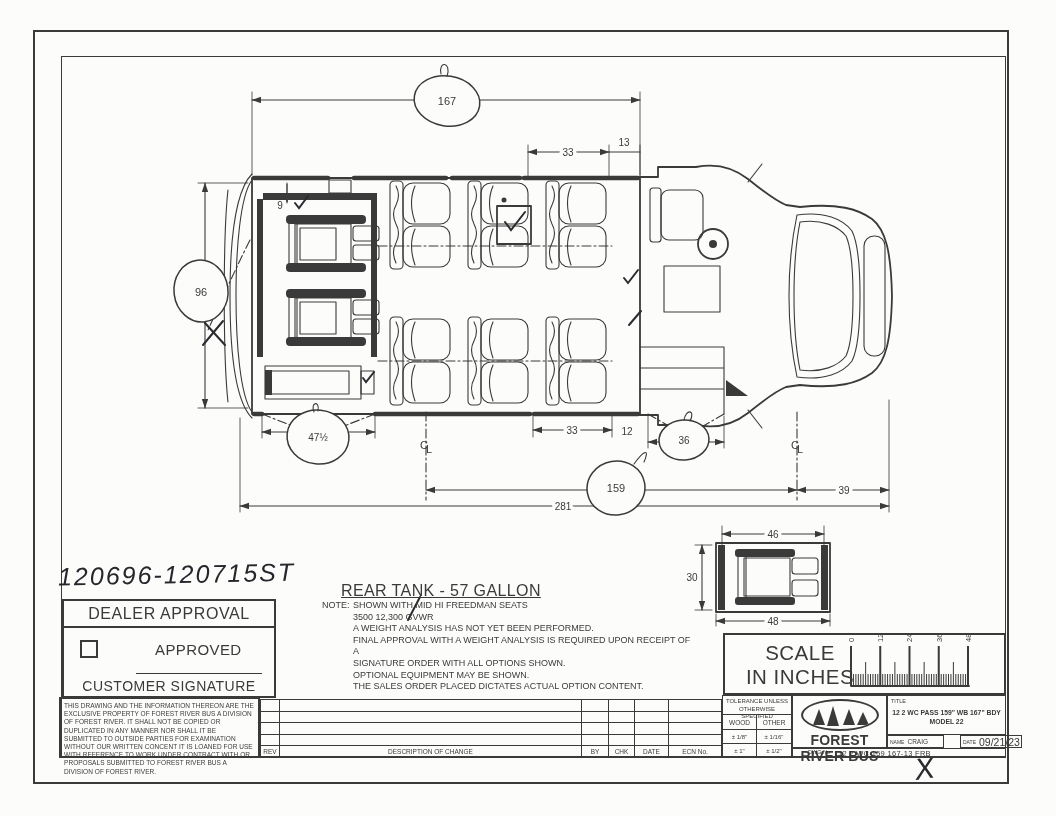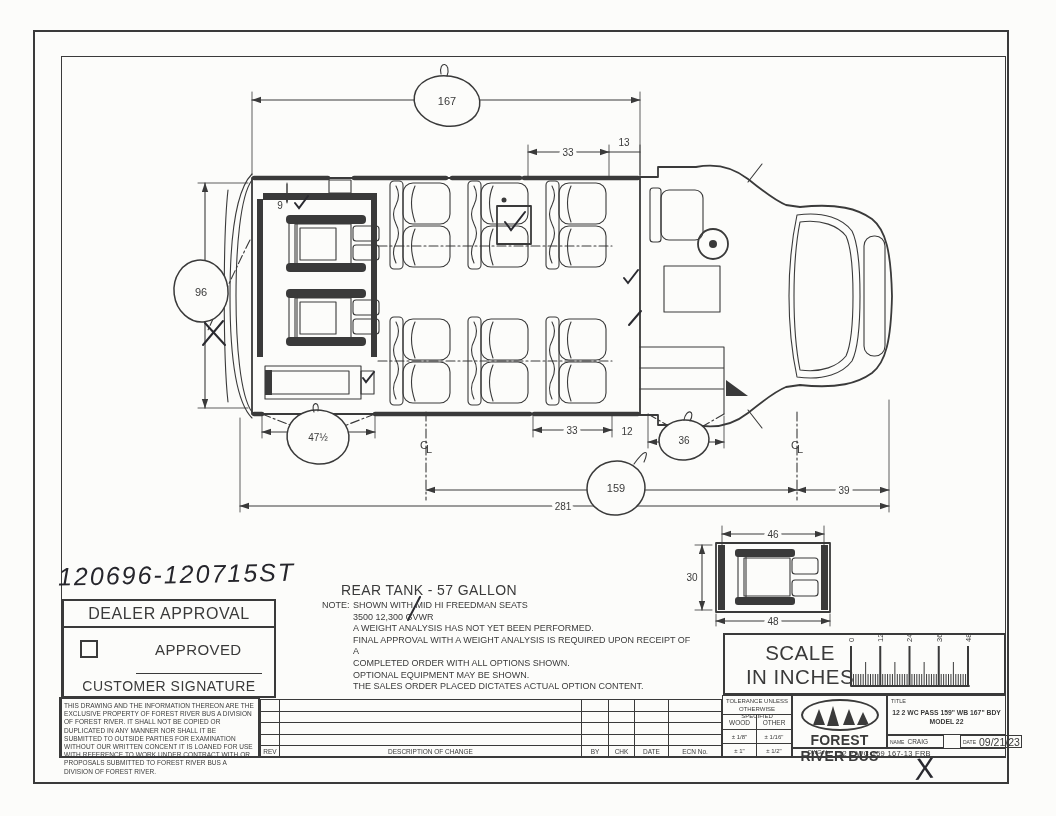--- a/index.html
+++ b/index.html
@@ -24,21 +24,21 @@
   .dimtxt-s { font-size:10px; text-anchor:middle; }
   .halo { paint-order:stroke; stroke:var(--paper); stroke-width:7px; stroke-linejoin:round; }
   .hand { stroke:#2a2a30; stroke-width:2; fill:none; stroke-linecap:round; }
   .handx { font-size:30px; font-style:italic; fill:#2a2a30; }
 
   
   .hw-jobs { position:absolute; left:58px; top:560px; width:250px; font-size:25px;
              font-style:italic; letter-spacing:2px; color:#26262c; transform:rotate(-1.2deg); }
 
   
-  .rear-tank { position:absolute; left:341px; top:582px; font-size:14px; letter-spacing:.4px; }
+  .rear-tank { position:absolute; left:341px; top:582px; font-size:16px; letter-spacing:.4px;text-decoration:underline; }
   .note-label { position:absolute; left:322px; top:600px; font-size:9px; }
   .note-lines { position:absolute; left:353px; top:600px; width:340px; font-size:9px; line-height:11.6px; }
 
   
   .dealer { position:absolute; left:62px; top:599px; width:214px; height:99px; border:2px solid var(--ink); }
   .dealer-hd { height:27px; border-bottom:2px solid var(--ink); display:flex; align-items:center;
                justify-content:center; font-size:16px; letter-spacing:.6px; }
   .dealer-row { display:flex; align-items:center; margin:12px 0 0 16px;gap:45px; }
   .chk { width:18px; height:18px; border:2px solid var(--ink); margin-right:12px; }
   .approved { font-size:15px; letter-spacing:.4px; }
@@ -379,21 +379,21 @@
 
   <div class="hw-jobs">120696-120715ST</div>
 
   <div class="rear-tank">REAR TANK - 57 GALLON</div>
   <div class="note-label">NOTE:</div>
   <div class="note-lines">
     <div>SHOWN WITH MID HI FREEDMAN SEATS</div>
     <div>3500 12,300 GVWR</div>
     <div>A WEIGHT ANALYSIS HAS NOT YET BEEN PERFORMED.</div>
     <div>FINAL APPROVAL WITH A WEIGHT ANALYSIS IS REQUIRED UPON RECEIPT OF A</div>
-    <div>COMPLETED ORDER WITH ALL OPTIONS SHOWN.</div>
+    <div>SIGNATURE ORDER WITH ALL OPTIONS SHOWN.</div>
     <div>OPTIONAL EQUIPMENT MAY BE SHOWN.</div>
     <div>THE SALES ORDER PLACED DICTATES ACTUAL OPTION CONTENT.</div>
   </div>
 
   <div class="dealer">
     <div class="dealer-hd">DEALER APPROVAL</div>
     <div class="dealer-row">
       <div class="chk"></div>
       <div class="approved">APPROVED</div>
     </div>

